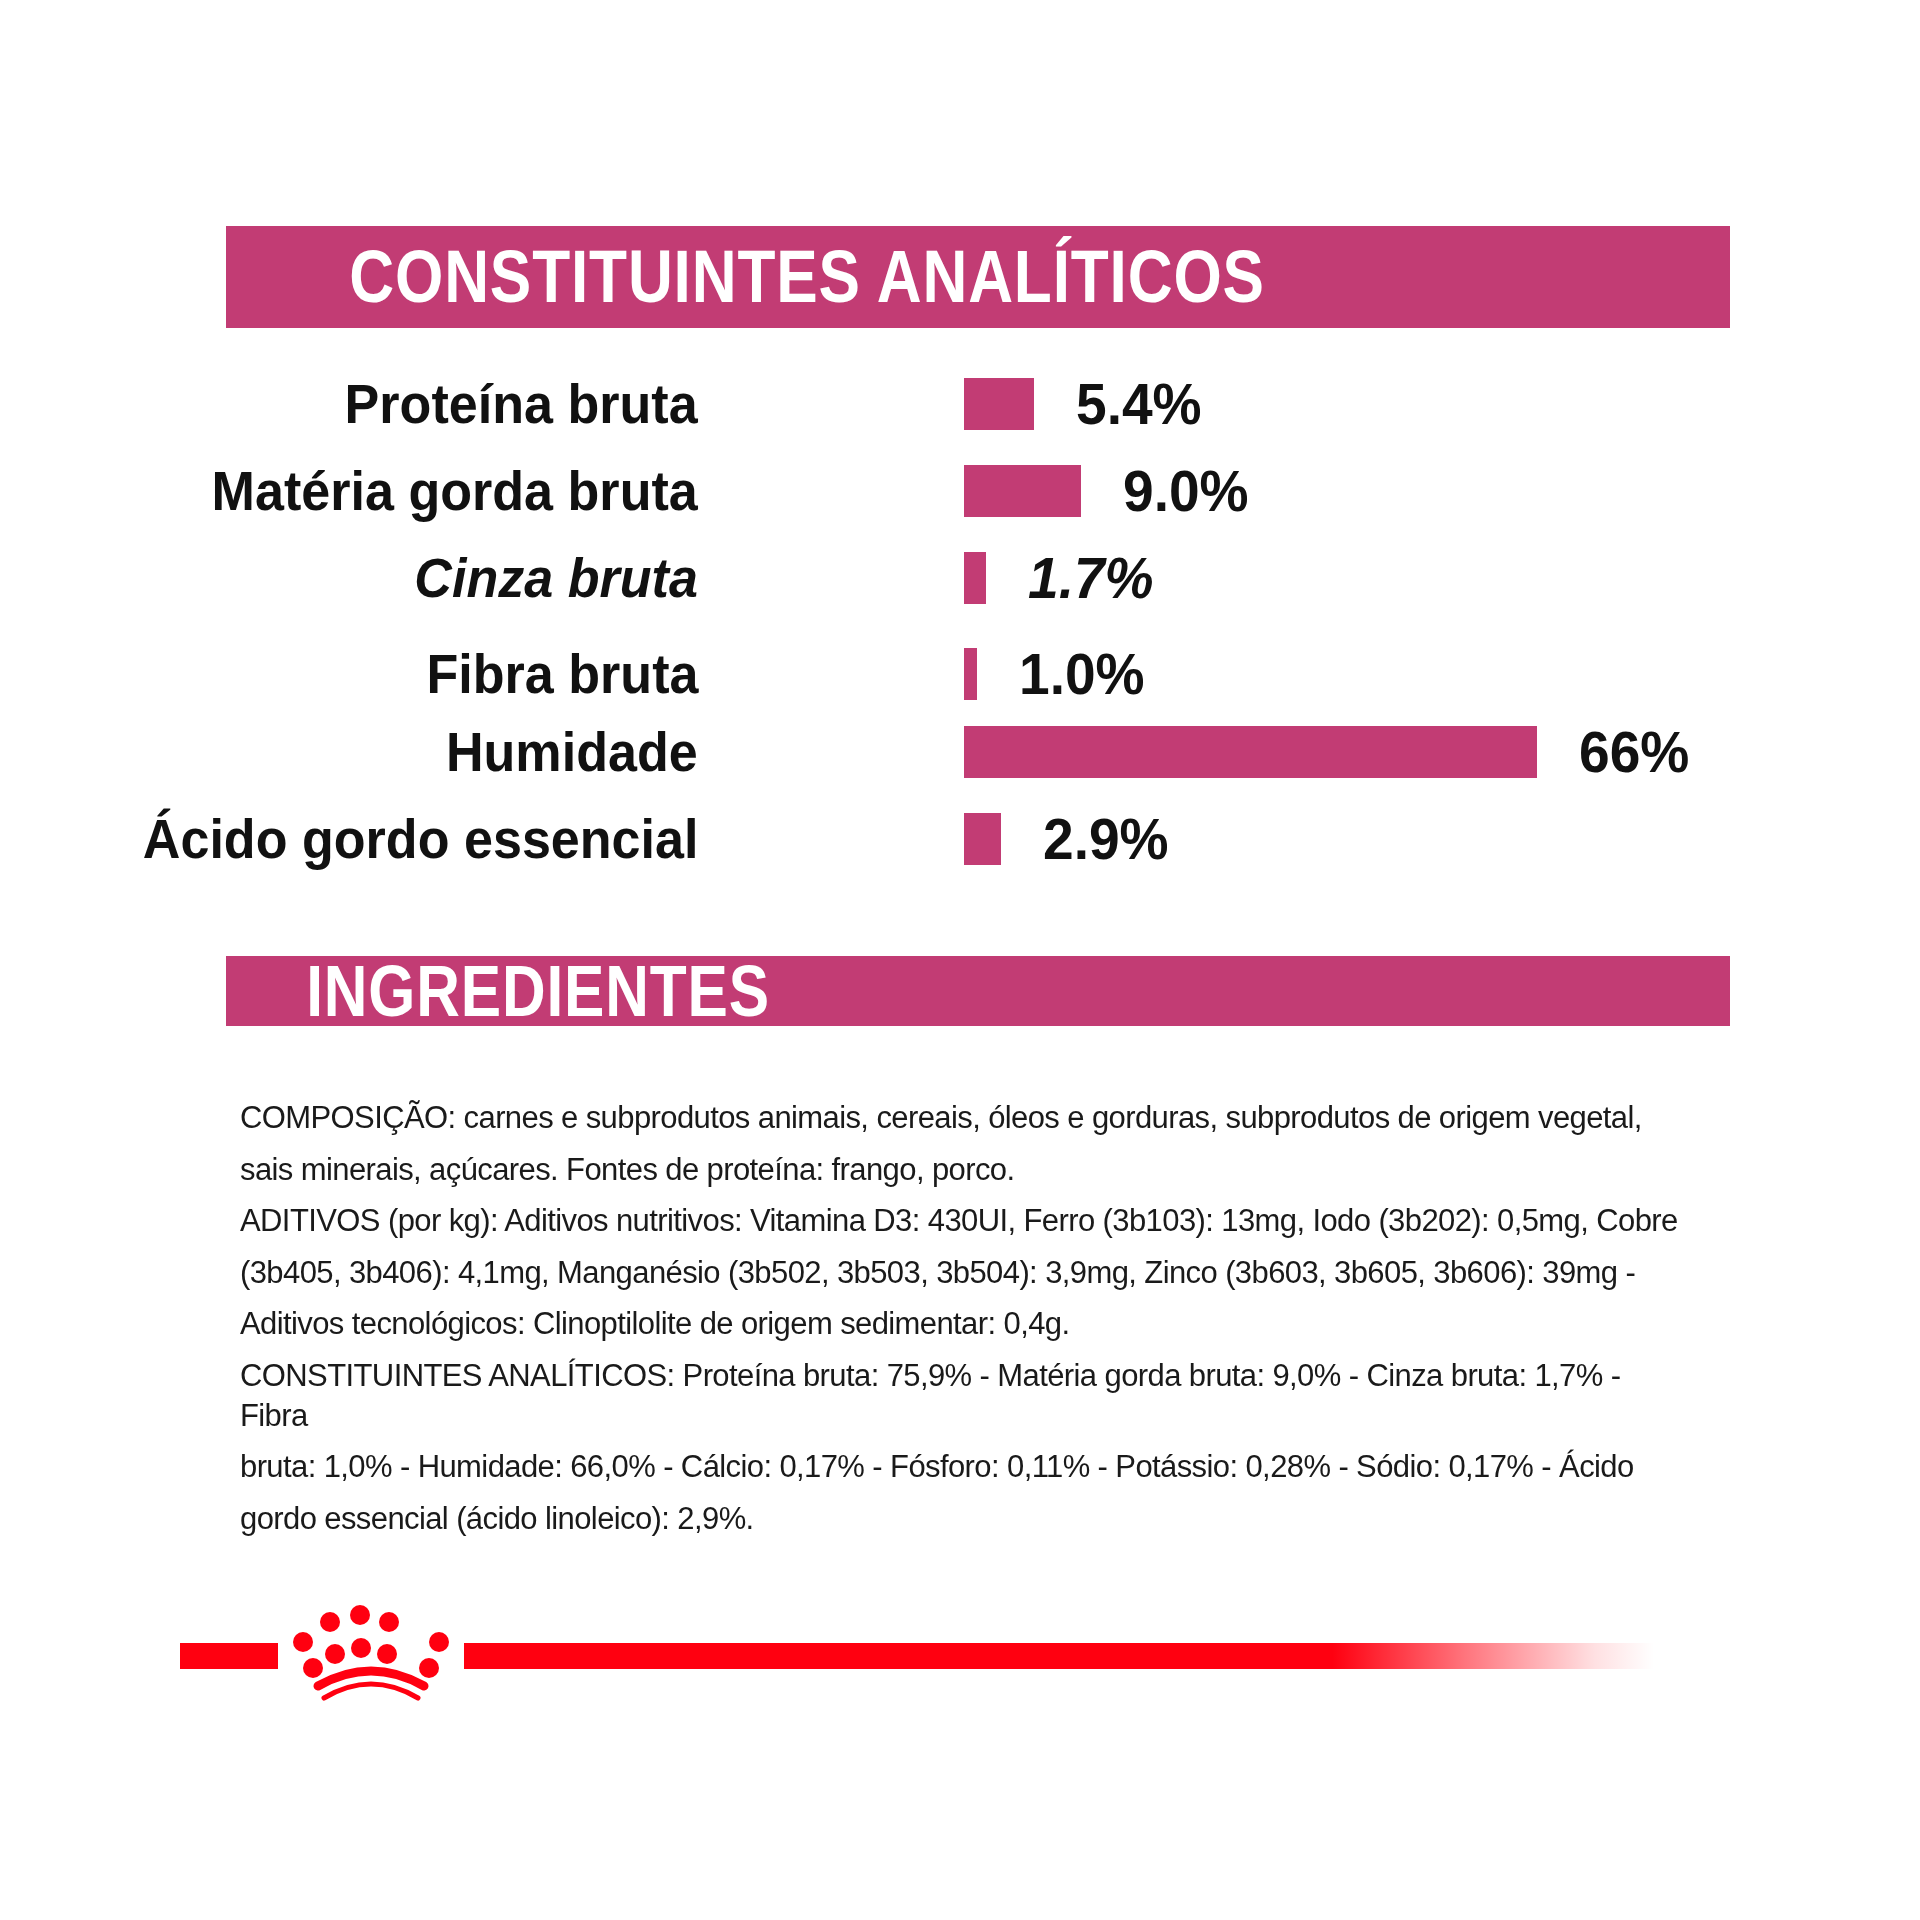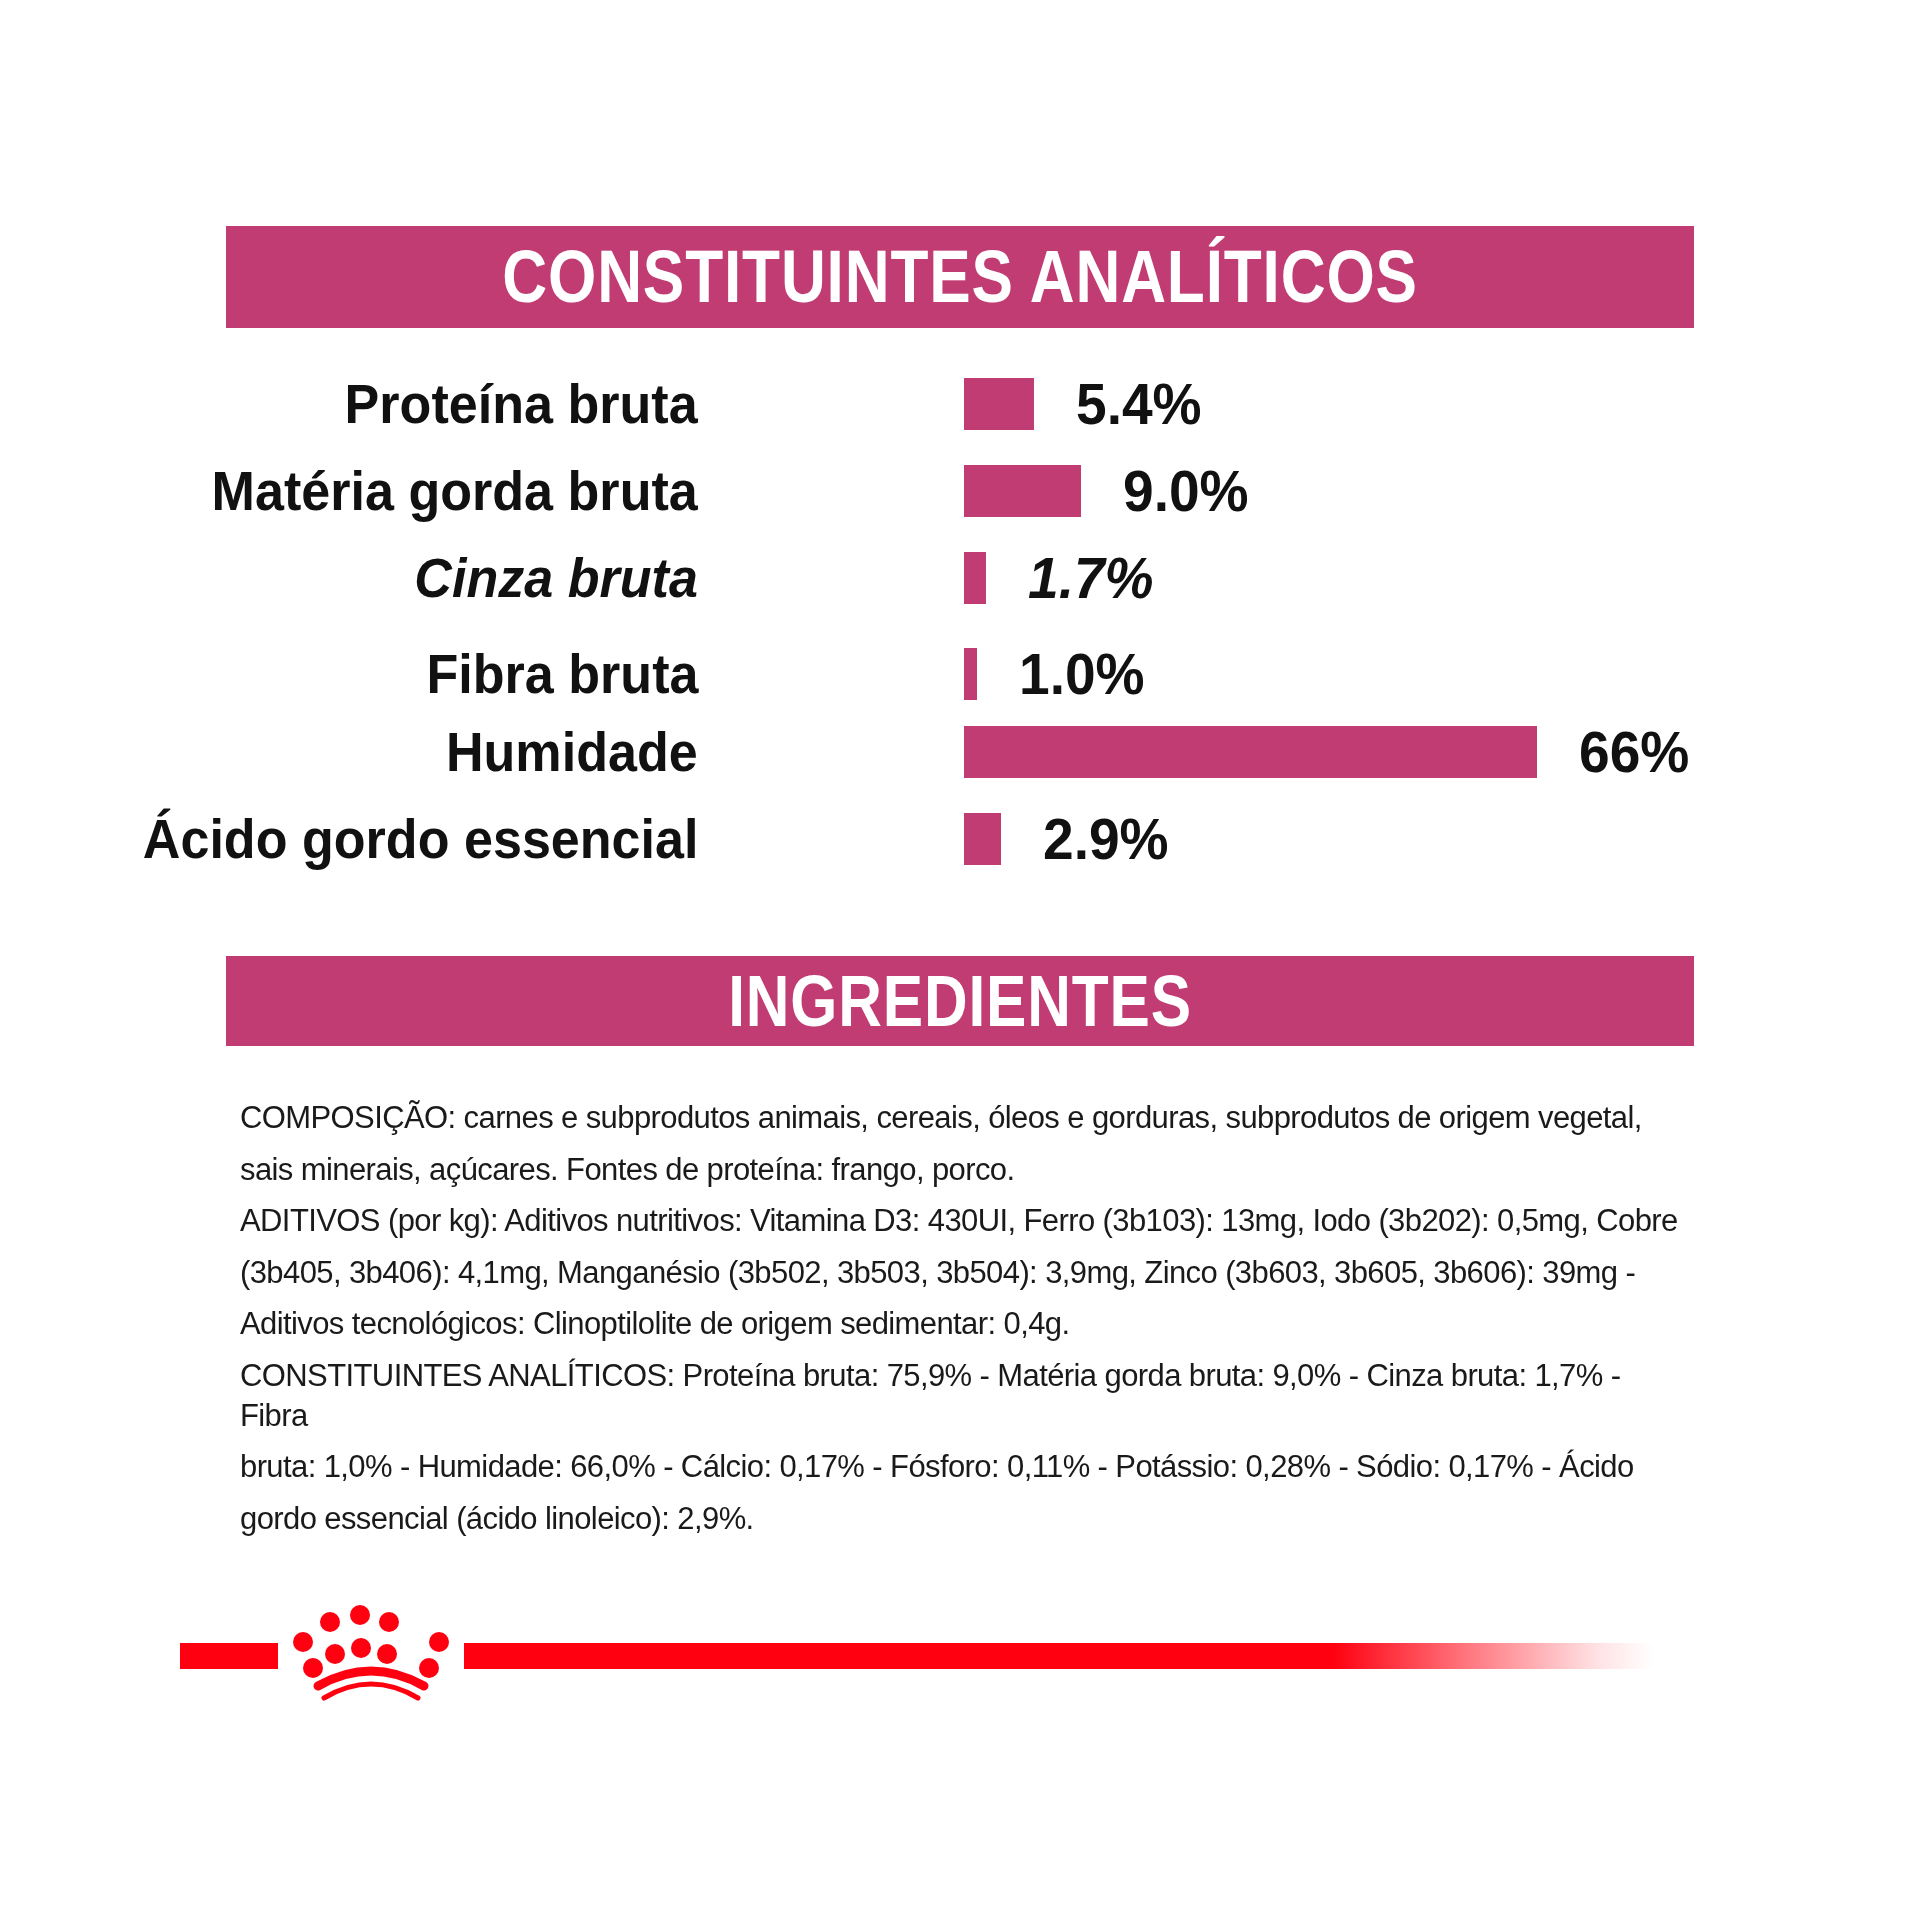--- a/index.html
+++ b/index.html
@@ -15,25 +15,26 @@
       font-family: "Liberation Sans", "DejaVu Sans", sans-serif;
       color: #111111;
     }
     .banner {
       position: absolute;
       left: 226px;
       width: 1468px;
       background: #c23c74;
       display: flex;
       align-items: center;
-      justify-content: center;
+      justify-content: flex-start;
       overflow: hidden;
+      padding-left: 36px;
     }
     .banner-top { top: 226px; height: 102px; }
-    .banner-ing { top: 956px; height: 90px; }
+    .banner-ing { top: 956px; height: 70px; }
     .banner-title {
       display: inline-block;
       color: #ffffff;
       font-family: "Liberation Sans", sans-serif;
       font-weight: bold;
       font-size: 74px;
       letter-spacing: 1px;
       transform: scaleX(0.84);
       white-space: nowrap;
       line-height: 1;

